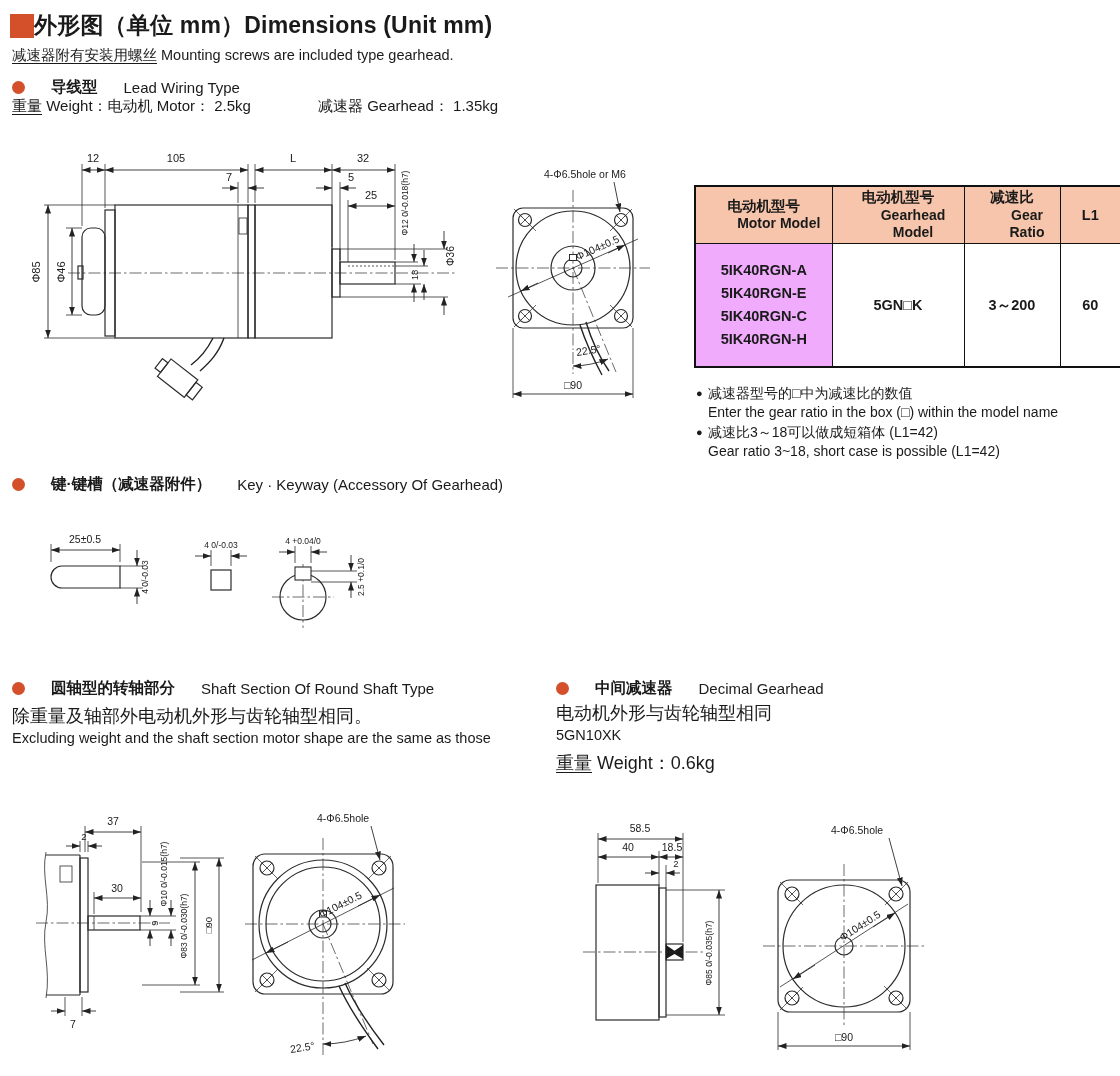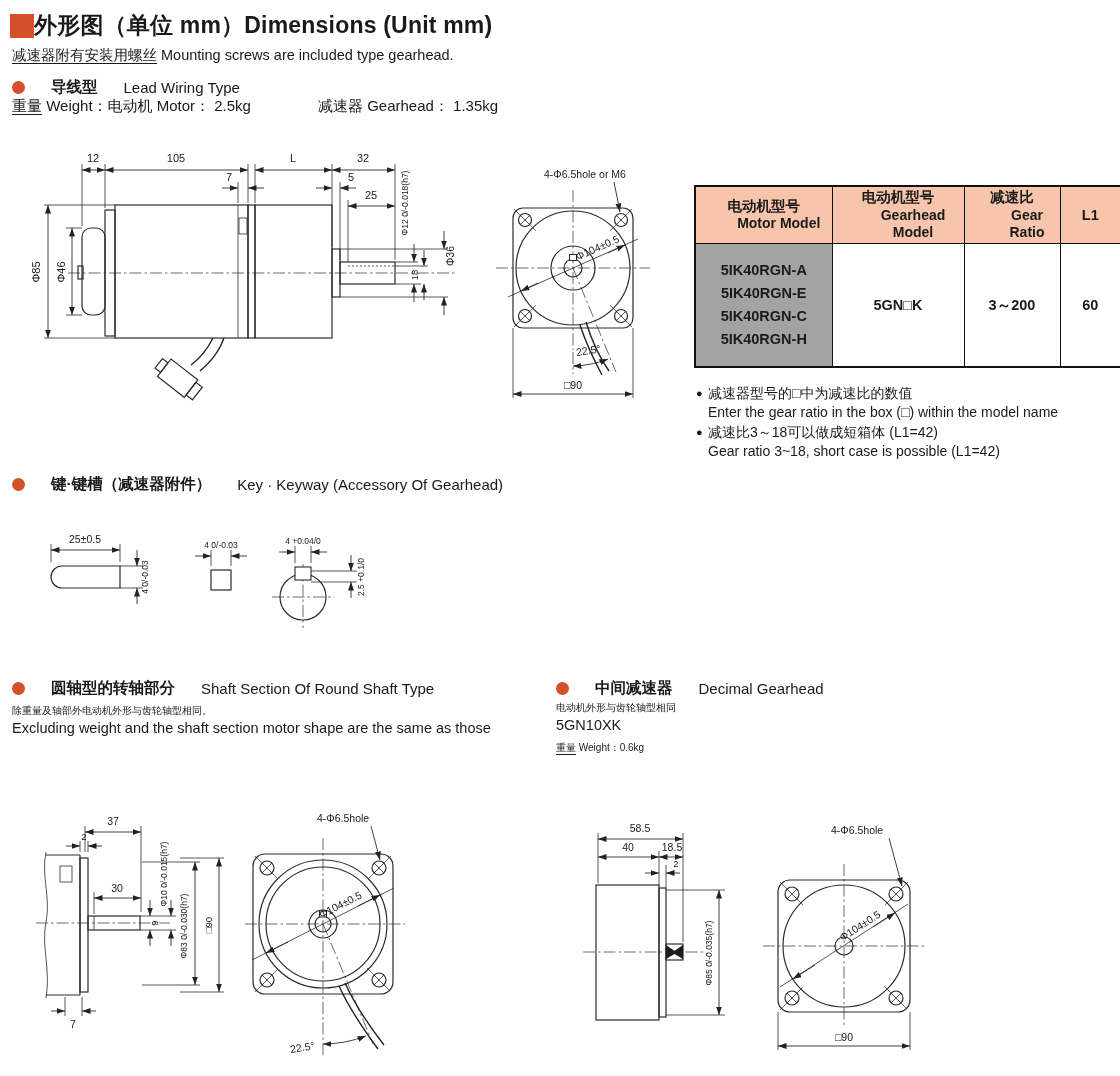--- a/index.html
+++ b/index.html
@@ -15,29 +15,29 @@
   .dot{width:13px;height:13px;border-radius:50%;background:#d4502a;flex:0 0 auto;}
   .b-cn{font-size:15.5px;font-weight:bold;}
   .b-en{font-size:15px;}
   .weight-row{left:12px;top:97px;font-size:15px;width:700px;}
   .weight-gh{position:absolute;left:306px;top:0;}
   
   .spec-table{border-collapse:collapse;table-layout:fixed;border:2px solid #111;}
   .spec-table th,.spec-table td{border:1px solid #111;text-align:center;vertical-align:middle;padding:0;}
   .spec-table th{background:#f6c5ab;height:56px;font-size:14.5px;font-weight:bold;line-height:1.25;}
   .spec-table td{height:122px;font-size:14.5px;font-weight:bold;}
-  .td-models{background:#a3a3a3;line-height:1.6;}
+  .td-models{background:#f0abfc;line-height:1.6;}
   .th-en{font-weight:bold;font-size:14px;padding-left:30px;}
   
   .notes{left:696px;top:384px;width:424px;font-size:14px;line-height:1.38;}
   .note-cn{display:flex;}
   .note-b{flex:0 0 12px;font-size:11px;padding-top:2px;}
   .note-en{padding-left:12px;}
   
-  .sec-line-cn{font-size:10px;margin-top:5px;}
+  .sec-line-cn{font-size:18px;margin-top:5px;}
   .sec-line-en{font-size:14.5px;line-height:1.5;}
   
   svg{overflow:visible;}
   svg text{fill:#1a1a1a;font-family:"Liberation Sans",sans-serif;}
   .out{fill:none;stroke:#2b2b2b;stroke-width:1.2;}
   .thin{fill:none;stroke:#2b2b2b;stroke-width:0.8;}
   .wire{fill:none;stroke:#222;stroke-width:1.4;}
   .cl{fill:none;stroke:#2b2b2b;stroke-width:0.7;stroke-dasharray:12 3 2.5 3;}
   .dl{fill:none;stroke:#2b2b2b;stroke-width:0.9;marker-start:url(#arr);marker-end:url(#arr);}
   .ae{fill:none;stroke:#2b2b2b;stroke-width:0.9;marker-end:url(#arr);}

